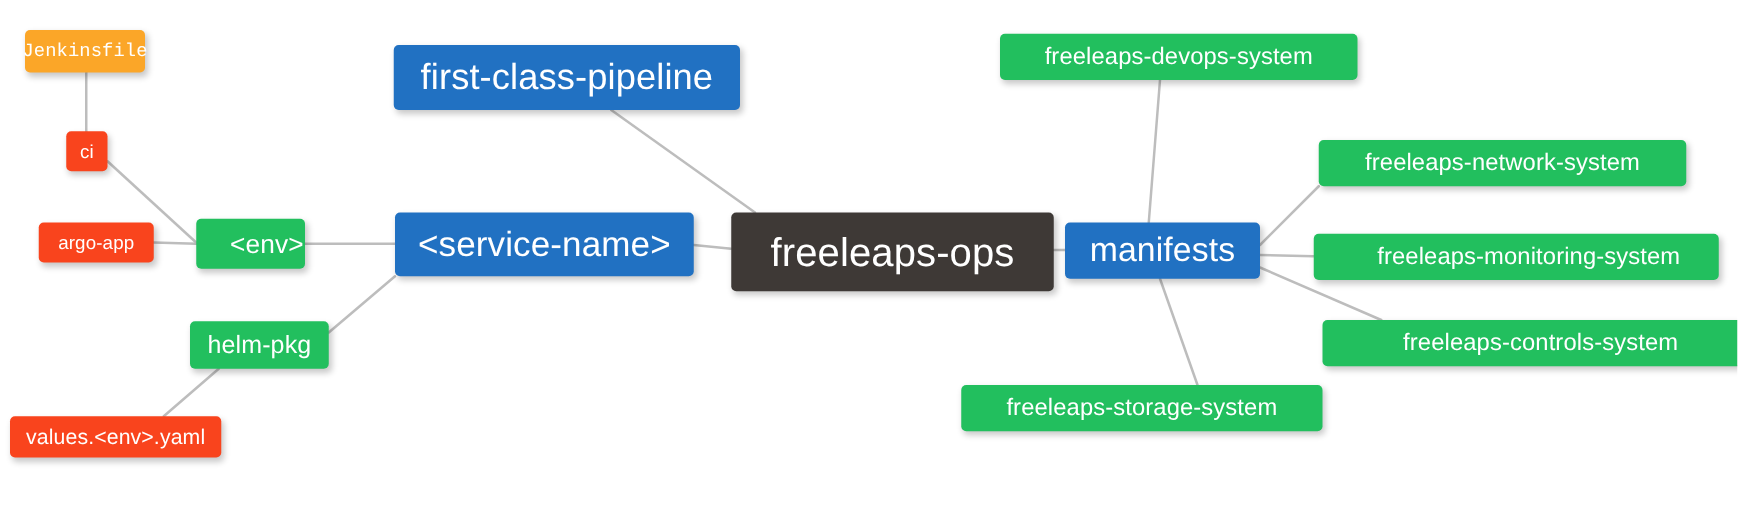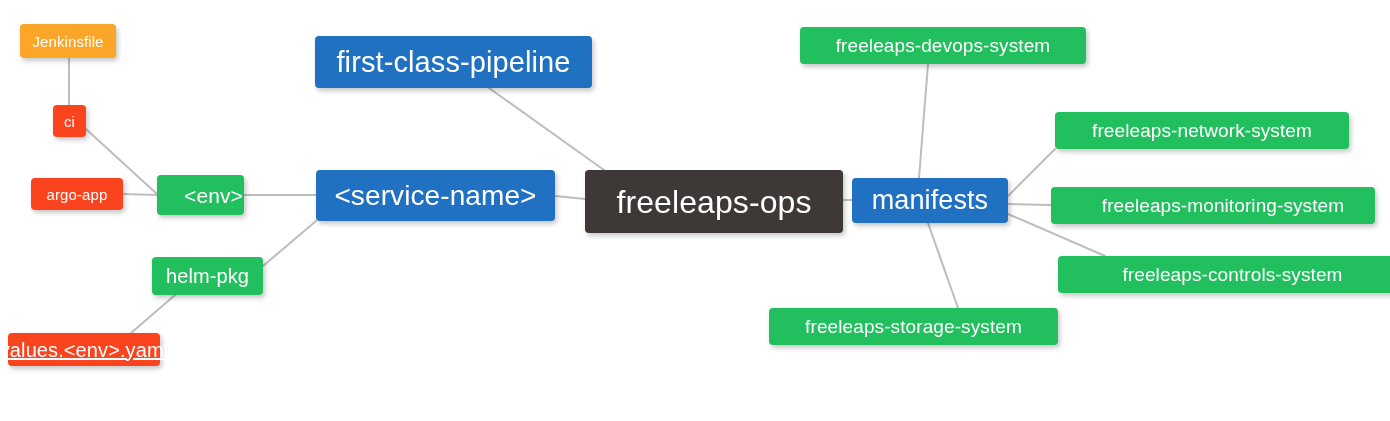--- a/index.html
+++ b/index.html
@@ -59,36 +59,36 @@
       <path d="M 489 88 L 604 170" stroke="#bdbdbd" stroke-width="2" fill="none" stroke-linecap="round"></path>
       <path d="M 555 196 L 585 199" stroke="#bdbdbd" stroke-width="2" fill="none" stroke-linecap="round"></path>
       <path d="M 843 200 L 852 200" stroke="#bdbdbd" stroke-width="2" fill="none" stroke-linecap="round"></path>
       <path d="M 919 178 L 928 64" stroke="#bdbdbd" stroke-width="2" fill="none" stroke-linecap="round"></path>
       <path d="M 1008 196 L 1055 149" stroke="#bdbdbd" stroke-width="2" fill="none" stroke-linecap="round"></path>
       <path d="M 1008 204 L 1051 205" stroke="#bdbdbd" stroke-width="2" fill="none" stroke-linecap="round"></path>
       <path d="M 1008 214 L 1105 256" stroke="#bdbdbd" stroke-width="2" fill="none" stroke-linecap="round"></path>
       <path d="M 928 223 L 958 308" stroke="#bdbdbd" stroke-width="2" fill="none" stroke-linecap="round"></path>
     </svg>
   <div id="node-layer">
-      <div class="node" style="left: 20px; top: 24px; width: 96px; height: 34px; background: rgb(251, 166, 40); font-size: 15px; color: rgb(255, 255, 255);">
+      <div class="node" style="left: 20px; top: 24px; width: 96px; height: 34px; background: rgb(251, 166, 40); font-size: 15px; color: rgb(255, 255, 255); font-family: Liberation Mono, monospace;">
         <span class="node-label">Jenkinsfile</span>
       </div>
       <div class="node" style="left: 53px; top: 105px; width: 33px; height: 32px; background: rgb(249, 68, 29); font-size: 15px; color: rgb(255, 255, 255);">
         <span class="node-label">ci</span>
       </div>
       <div class="node" style="left: 31px; top: 178px; width: 92px; height: 32px; background: rgb(249, 68, 29); font-size: 15px; color: rgb(255, 255, 255);">
         <span class="node-label">argo-app</span>
       </div>
       <div class="node" style="left: 157px; top: 175px; width: 87px; height: 40px; background: rgb(34, 191, 94); font-size: 21px; color: rgb(255, 255, 255); padding-left: 26px;">
         <span class="node-label">&lt;env&gt;</span>
       </div>
       <div class="node" style="left: 152px; top: 257px; width: 111px; height: 38px; background: rgb(34, 191, 94); font-size: 20px; color: rgb(255, 255, 255);">
         <span class="node-label">helm-pkg</span>
       </div>
-      <div class="node" style="left: 8px; top: 333px; width: 152px; height: 33px; background: rgb(249, 68, 29); font-size: 20px; color: rgb(255, 255, 255); text-decoration: underline;">
+      <div class="node" style="left: 8px; top: 333px; width: 169px; height: 33px; background: rgb(249, 68, 29); font-size: 17px; color: rgb(255, 255, 255);">
         <span class="node-label">values.&lt;env&gt;.yaml</span>
       </div>
       <div class="node" style="left: 315px; top: 36px; width: 277px; height: 52px; background: rgb(33, 113, 194); font-size: 29px; color: rgb(255, 255, 255);">
         <span class="node-label">first-class-pipeline</span>
       </div>
       <div class="node" style="left: 316px; top: 170px; width: 239px; height: 51px; background: rgb(33, 113, 194); font-size: 28px; color: rgb(255, 255, 255);">
         <span class="node-label">&lt;service-name&gt;</span>
       </div>
       <div class="node" style="left: 585px; top: 170px; width: 258px; height: 63px; background: rgb(62, 57, 54); font-size: 32px; color: rgb(255, 255, 255);">
         <span class="node-label">freeleaps-ops</span>

